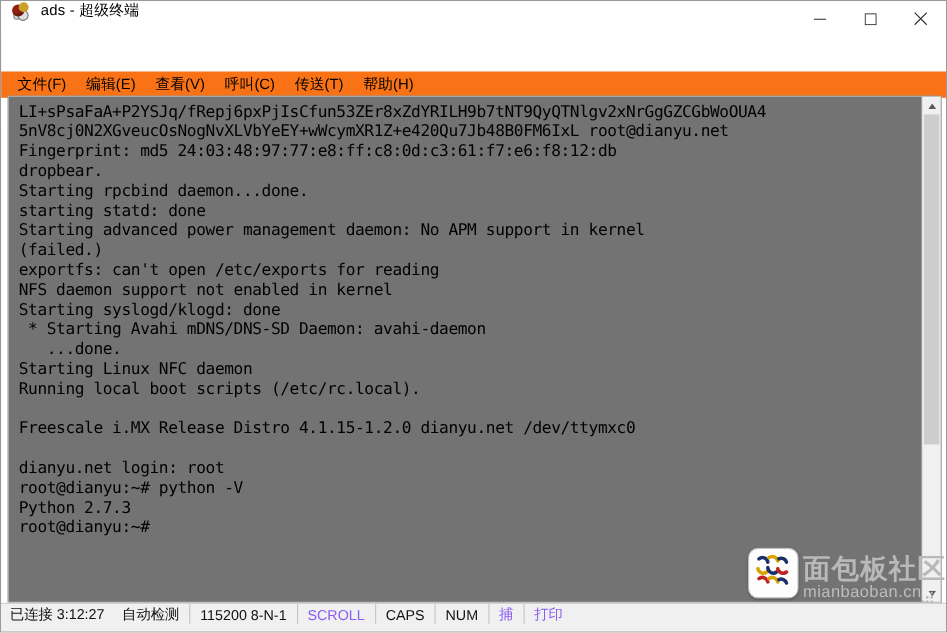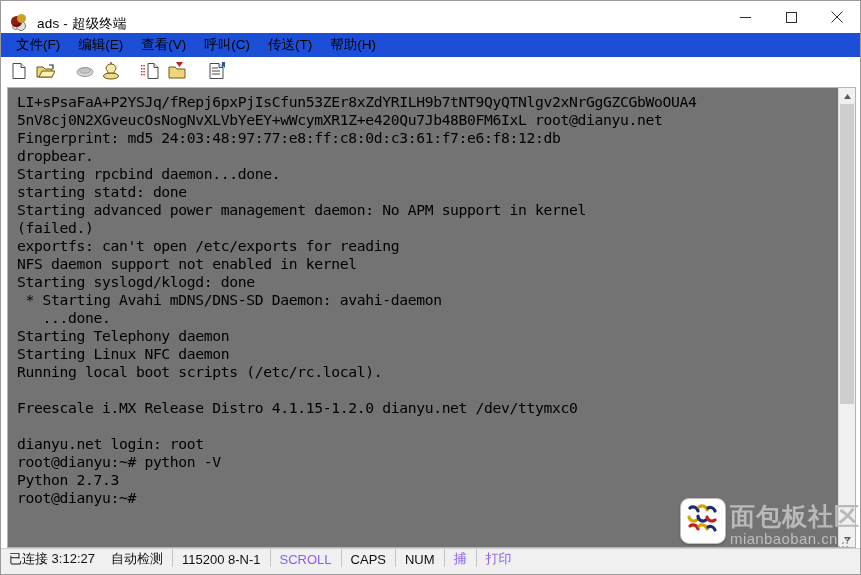--- a/index.html
+++ b/index.html
@@ -19,21 +19,21 @@
     overflow: hidden;
     box-sizing: border-box;
     border: 1px solid #9a9a9a;
   }
 
   
   .titlebar {
     position: relative;
     height: 32px;
     display: flex;
-    align-items: flex-end;
+    align-items: flex-start;
     background: #ffffff;
   }
   .title-icon {
     width: 22px;
     height: 20px;
     margin-left: 8px;
     margin-right: 6px;
     position: relative;
     flex: none;
   }
@@ -67,21 +67,22 @@
     background: transparent;
   }
   .win-btn svg { display: block; }
 
   
   .menubar {
     height: 24px;
     display: flex;
     align-items: center;
     padding-left: 6px;
-    background: #1d4ed8;
+    background: #f97316;
+    margin-top: 32px;
   }
   .menu-item {
     font-size: 13.5px;
     color: #000;
     padding: 2px 9px 3px 9px;
     white-space: nowrap;
   }
 
   
   .toolbar {
@@ -364,21 +365,20 @@
       <div class="term-line">dropbear.</div>
       <div class="term-line">Starting rpcbind daemon...done.</div>
       <div class="term-line">starting statd: done</div>
       <div class="term-line">Starting advanced power management daemon: No APM support in kernel</div>
       <div class="term-line">(failed.)</div>
       <div class="term-line">exportfs: can't open /etc/exports for reading</div>
       <div class="term-line">NFS daemon support not enabled in kernel</div>
       <div class="term-line">Starting syslogd/klogd: done</div>
       <div class="term-line"> * Starting Avahi mDNS/DNS-SD Daemon: avahi-daemon</div>
       <div class="term-line">   ...done.</div>
-      <div class="term-line">Starting Telephony daemon</div>
       <div class="term-line">Starting Linux NFC daemon</div>
       <div class="term-line">Running local boot scripts (/etc/rc.local).</div>
       <div class="term-line">&nbsp;</div>
       <div class="term-line">Freescale i.MX Release Distro 4.1.15-1.2.0 dianyu.net /dev/ttymxc0</div>
       <div class="term-line">&nbsp;</div>
       <div class="term-line">dianyu.net login: root</div>
       <div class="term-line">root@dianyu:~# python -V</div>
       <div class="term-line">Python 2.7.3</div>
       <div class="term-line">root@dianyu:~#</div>
     </div>

